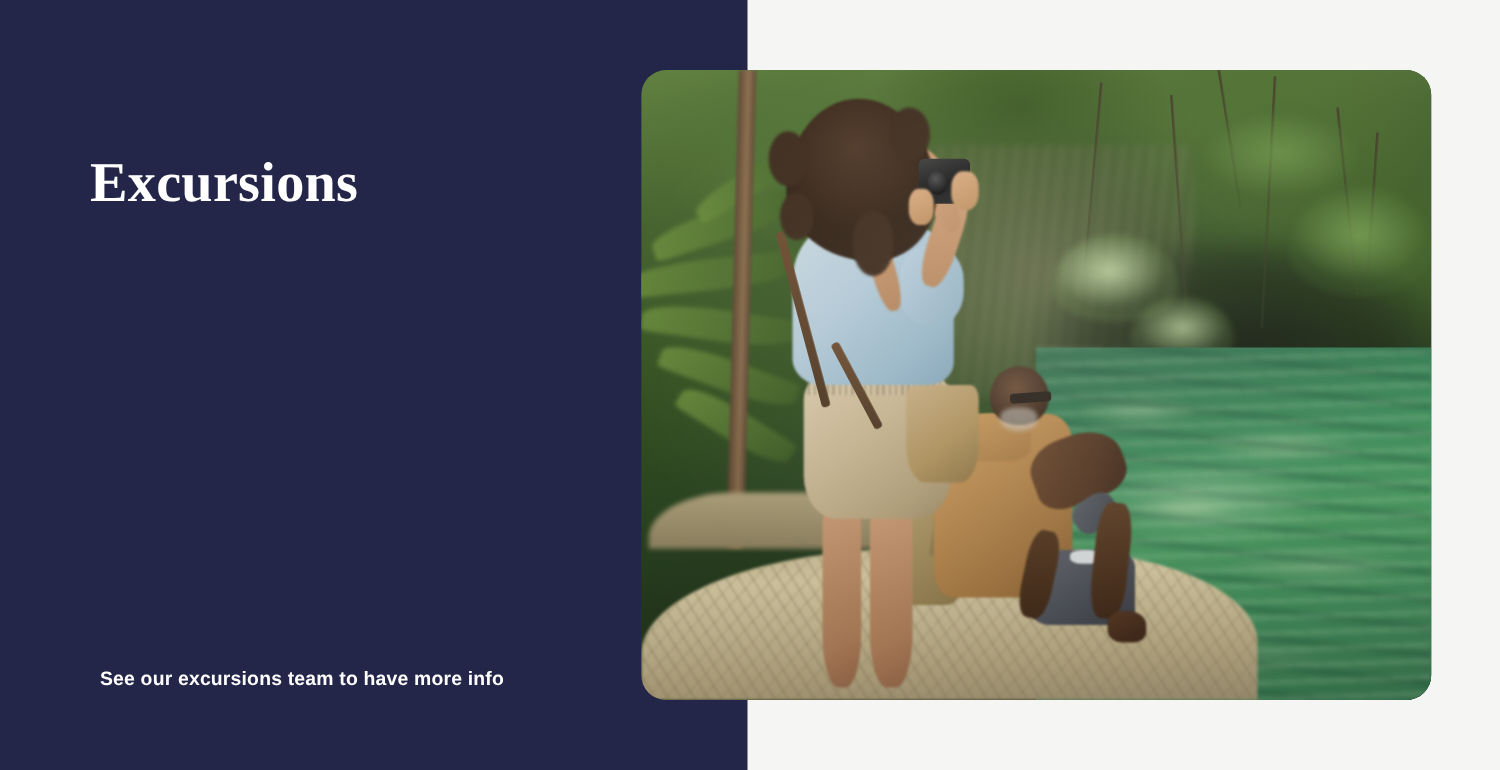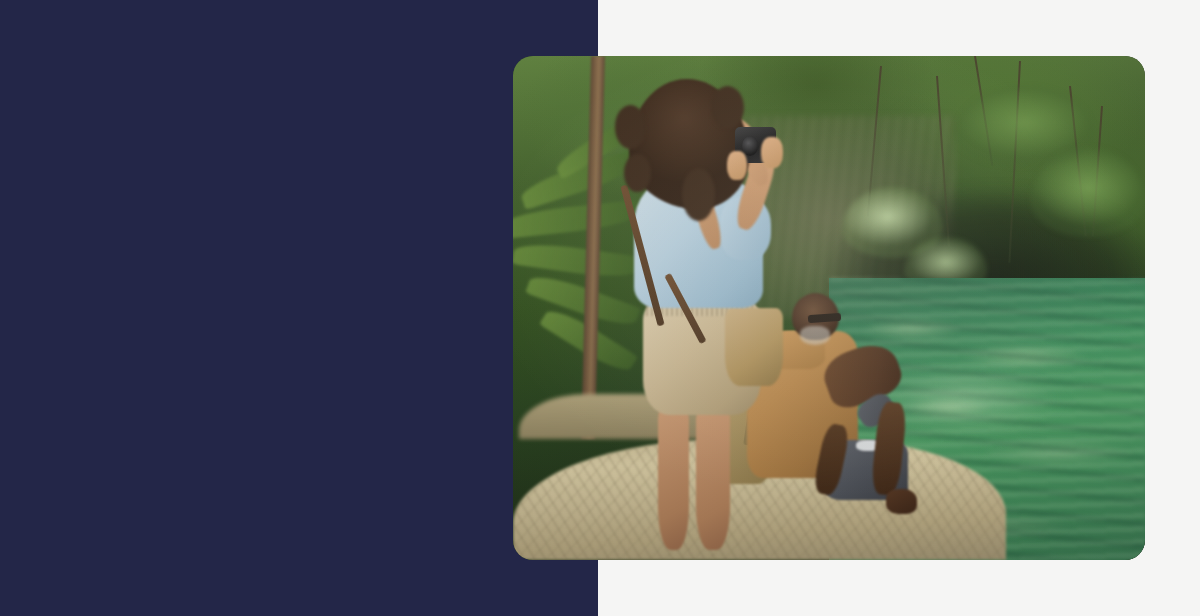--- a/index.html
+++ b/index.html
@@ -615,22 +615,24 @@
   }
 </style>
 </head>
 <body>
 
 <div class="stage">
 
   <div class="navy-panel">
     <div class="panel-content">
 
-
-
+      <h1 class="eyebrow-title">Excursions</h1>
+
+
+      <a class="cta-link" href="#">See our excursions team to have more info</a>
 
     </div>
   </div>
 
   <div class="photo-card">
     <div class="photo-scene">
 
       <div class="layer-canopy"></div>
       <div class="layer-rockwall"></div>
       <div class="layer-cave"></div>

